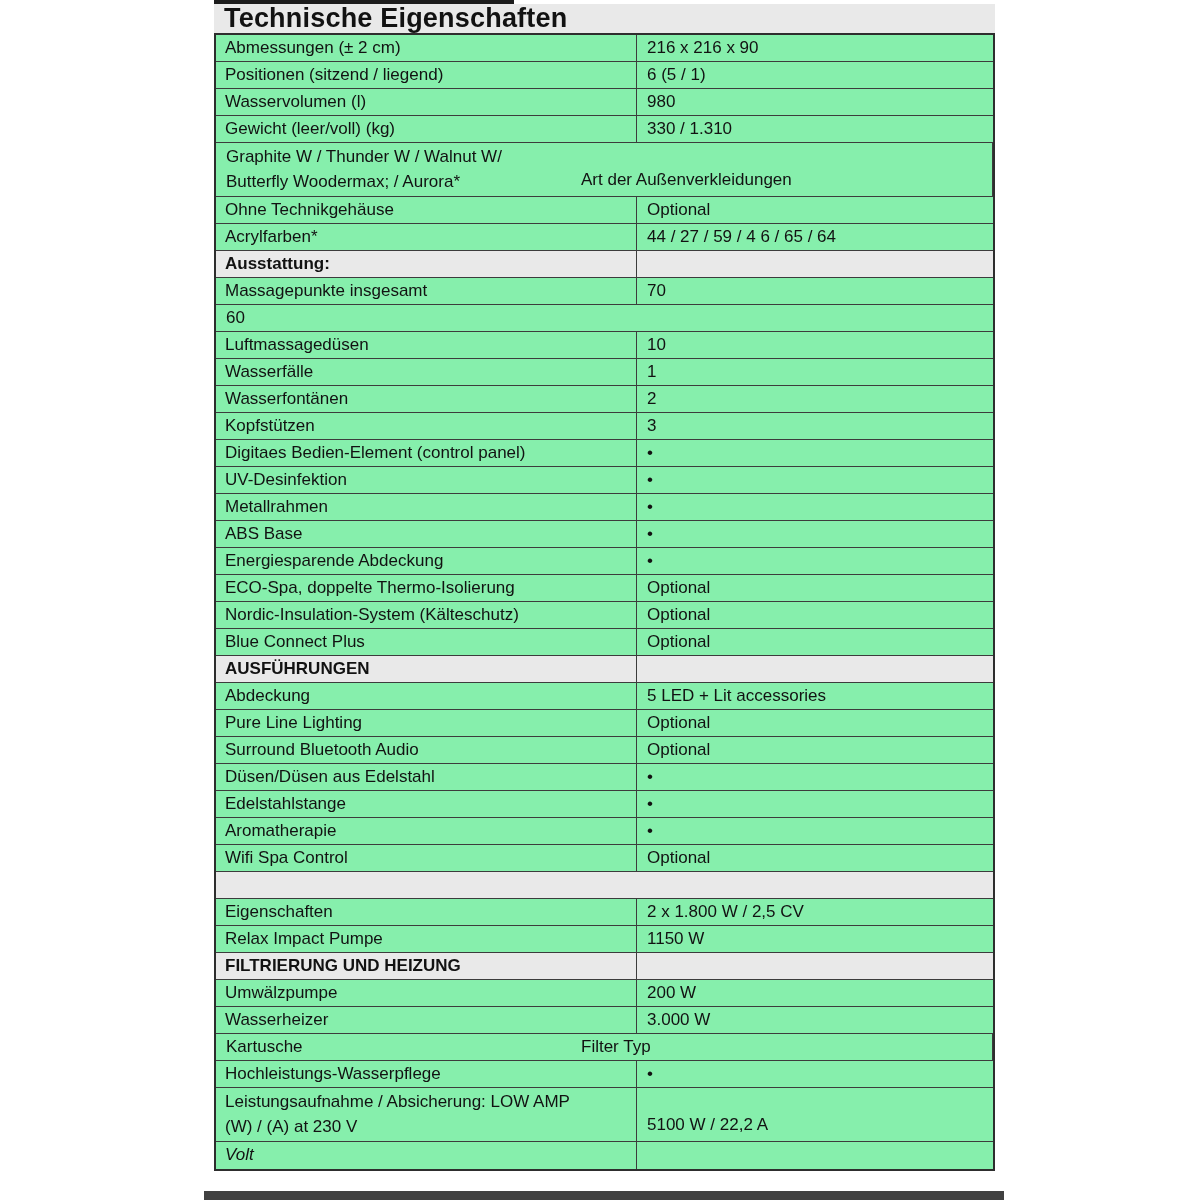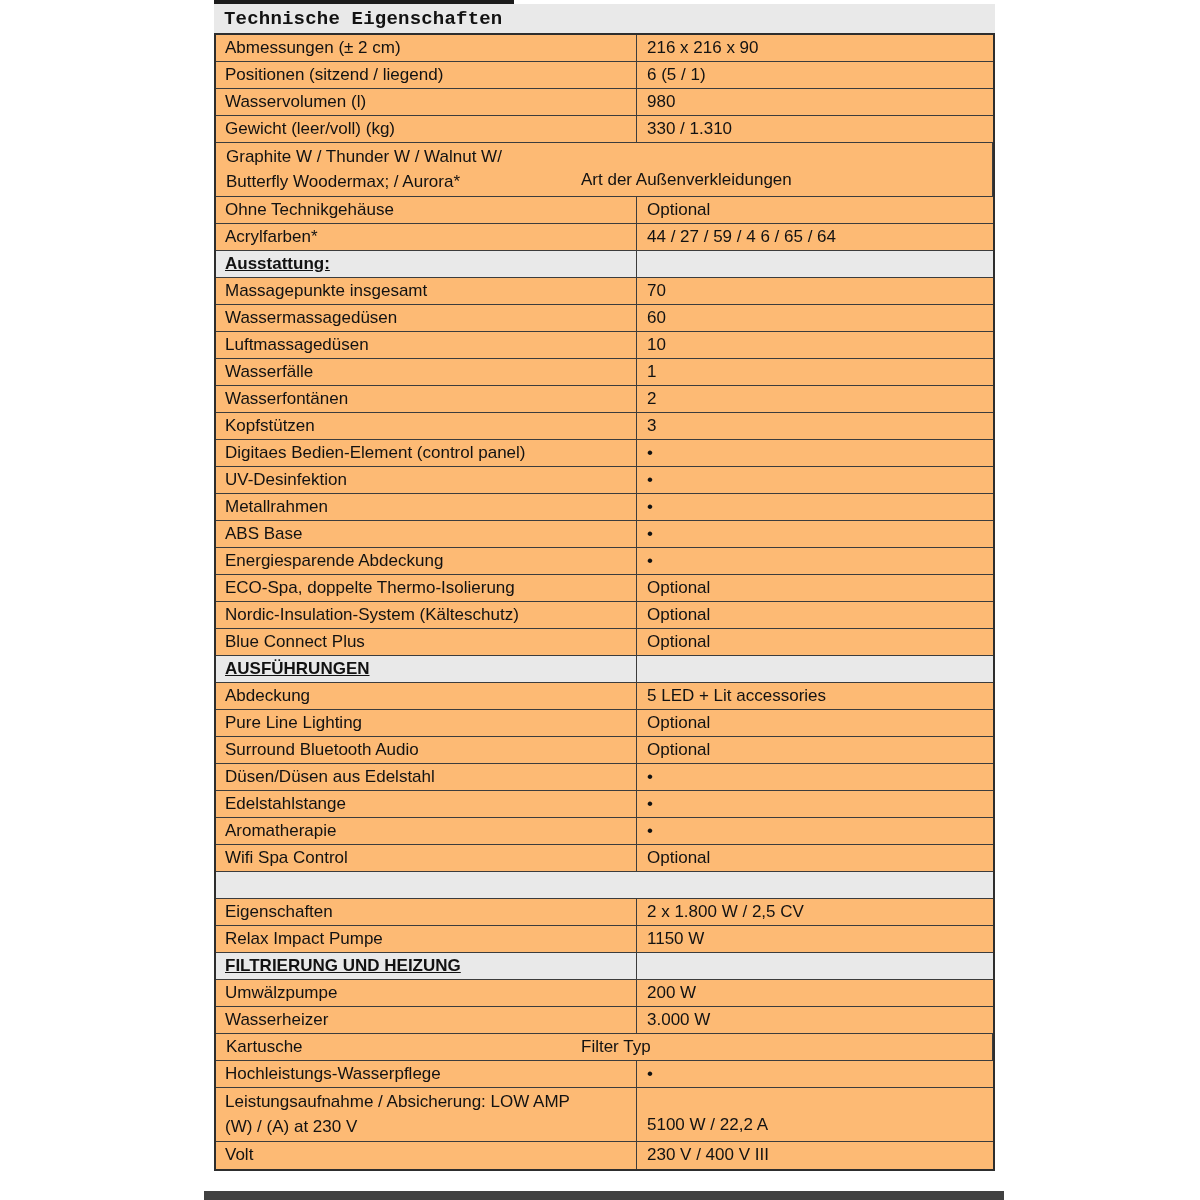--- a/index.html
+++ b/index.html
@@ -27,42 +27,40 @@
     position: absolute;
     left: 214px; top: 4px;
     width: 781px;
   }
   .title-row {
     height: 29px;
     background: var(--section-bg);
     display: flex;
     align-items: center;
     padding-left: 10px;
-    font-size: 19px;
+    font-size: 27px;
     font-weight: 700;
     letter-spacing: 0.2px;
-    font-family: Liberation Mono, monospace;
   }
   .table-body {
     border: 2px solid var(--outer);
-    background: #fdba74;
+    background: #86efac;
   }
   .row {
     display: flex;
     height: 27px;
     border-bottom: 1px solid var(--line);
     font-size: 17px;
     line-height: 1.45;
   }
   .row.tall { height: 54px; }
-  .row:last-child { border-bottom: none; }
+  .row:last-child { border-bottom: none; font-style: italic; }
   .row.section {
     background: var(--section-bg);
     font-weight: 700;
-    text-decoration: underline;
   }
   .cell {
     display: flex;
     align-items: center;
     white-space: pre-line;
     overflow: hidden;
   }
   .cell.label {
     width: 421px;
     border-right: 1px solid var(--line);
@@ -124,21 +122,20 @@
       </div>
       <div class="row section">
         <div class="cell label">Ausstattung:</div>
         <div class="cell value"></div>
       </div>
       <div class="row data">
         <div class="cell label">Massagepunkte insgesamt</div>
         <div class="cell value">70</div>
       </div>
       <div class="row data">
-        <div class="cell label">Wassermassagedüsen</div>
         <div class="cell value">60</div>
       </div>
       <div class="row data">
         <div class="cell label">Luftmassagedüsen</div>
         <div class="cell value">10</div>
       </div>
       <div class="row data">
         <div class="cell label">Wasserfälle</div>
         <div class="cell value">1</div>
       </div>
@@ -245,18 +242,17 @@
         <div class="cell label">Hochleistungs-Wasserpflege</div>
         <div class="cell value">•</div>
       </div>
       <div class="row data tall">
         <div class="cell label">Leistungsaufnahme / Absicherung: LOW AMP
 (W) / (A) at 230 V</div>
         <div class="cell value v-bottom">5100 W / 22,2 A</div>
       </div>
       <div class="row data">
         <div class="cell label">Volt</div>
-        <div class="cell value">230 V / 400 V III</div>
       </div>
     </div>
 </div>
 
 <div class="bottom-bar"></div>
 
 </body></html>

